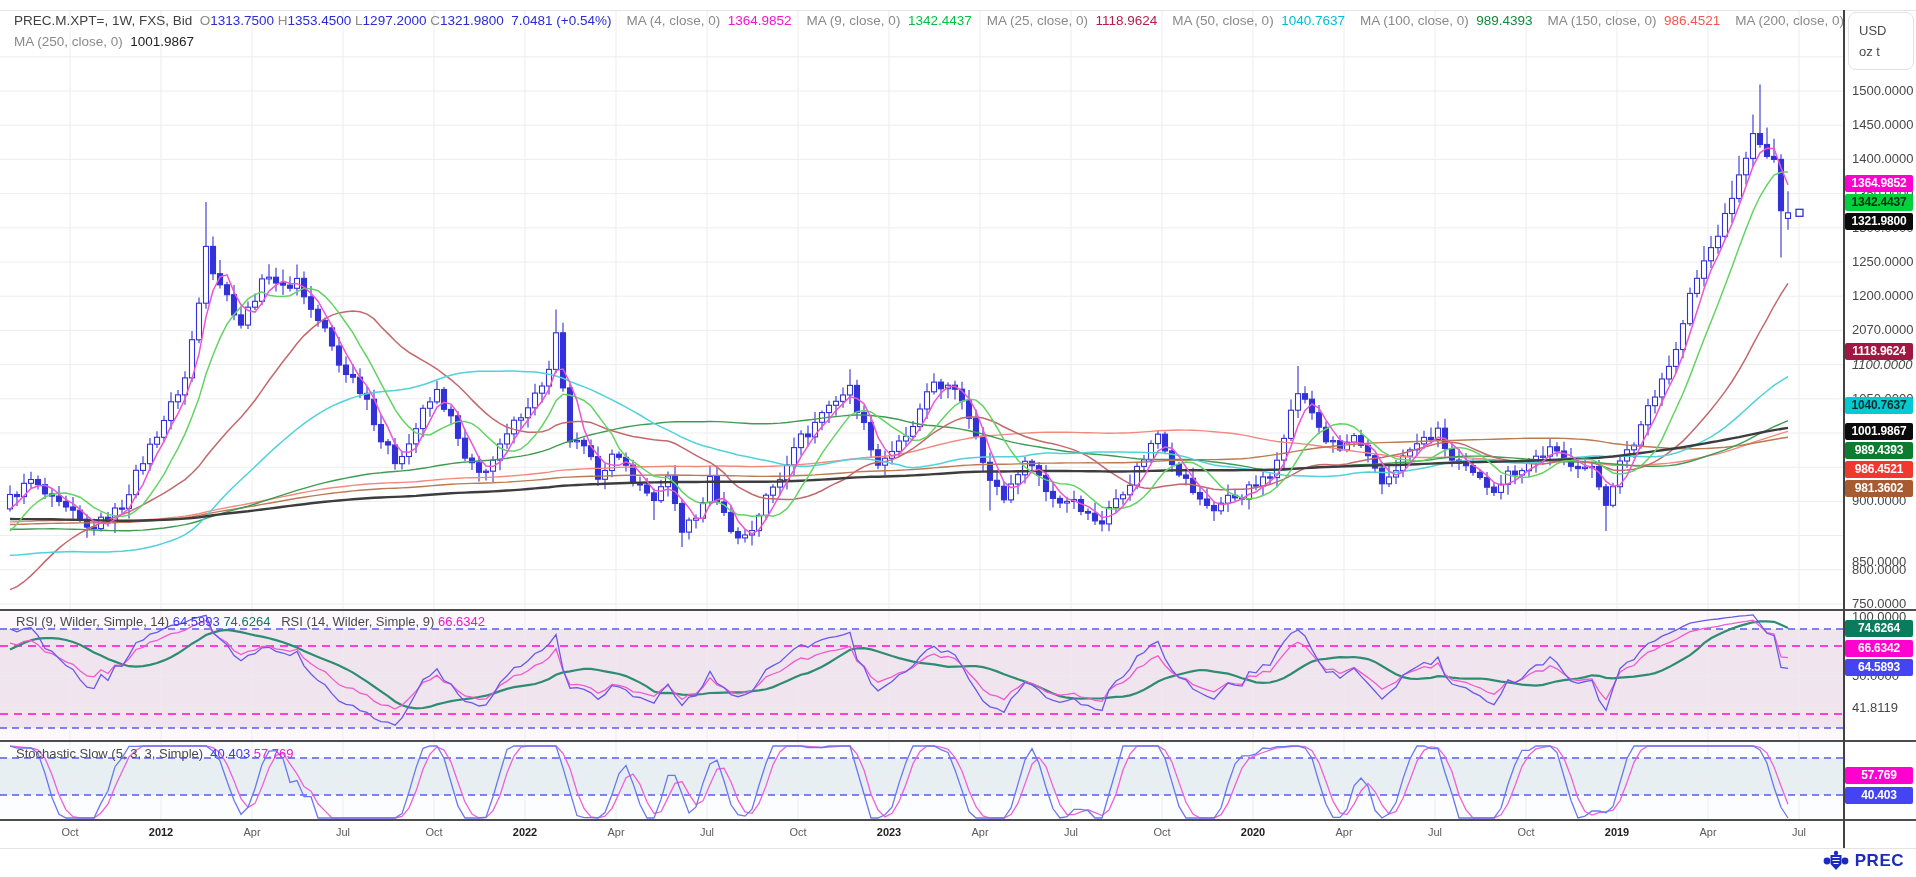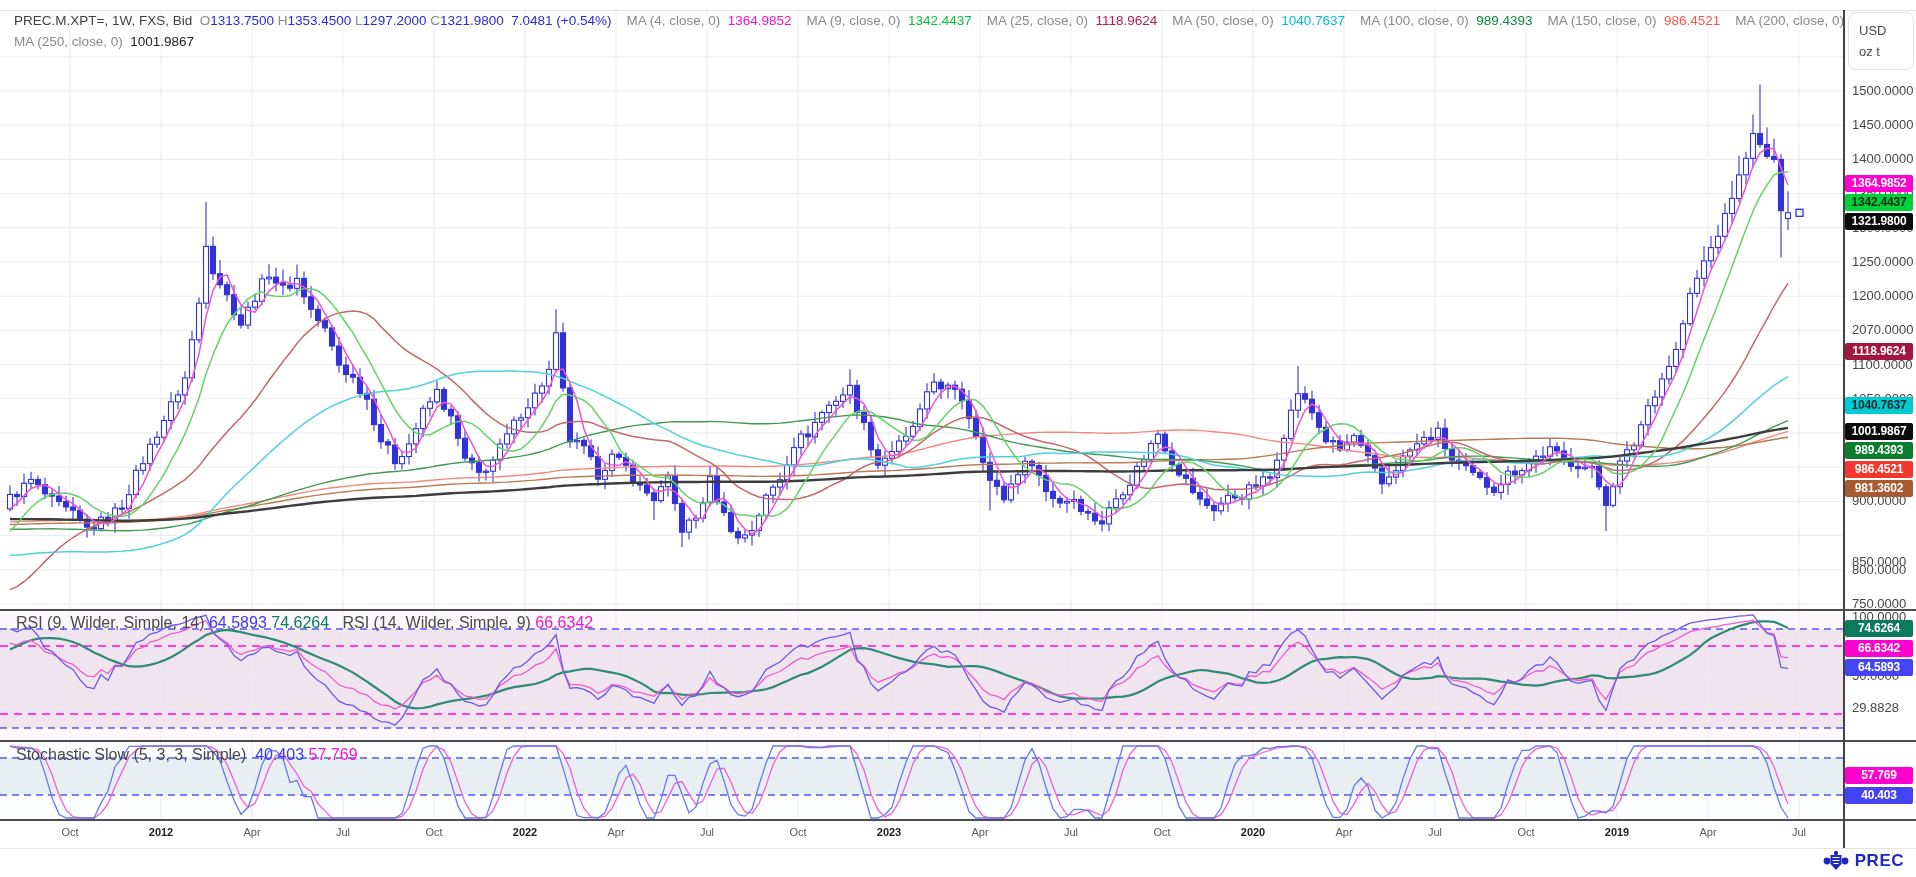--- a/index.html
+++ b/index.html
@@ -4,21 +4,21 @@
 <style>
   html,body{margin:0;padding:0;background:#fff;}
   .app{position:relative;width:1916px;height:877px;background:#ffffff;overflow:hidden;
        font-family:"Liberation Sans",sans-serif;}
   #chart-svg{position:absolute;left:0;top:0;z-index:1;}
   .gutter{position:absolute;left:1845px;top:0;width:71px;height:849px;background:#fff;z-index:2;}
   .sep-h{position:absolute;left:0;width:1916px;height:2px;background:#4d4d4d;z-index:3;}
   .faint-h{position:absolute;left:0;width:1916px;height:1px;background:#e4e4e4;z-index:3;}
   .axis-v{position:absolute;left:1843px;top:10px;width:2px;height:838px;background:#424242;z-index:3;}
   .hdr-line{position:absolute;left:14px;white-space:pre;font-size:13.5px;line-height:18px;z-index:6;}
-  .pane-label{position:absolute;left:16px;white-space:pre;font-size:16px;z-index:6;}
+  .pane-label{position:absolute;left:16px;white-space:pre;font-size:13px;z-index:6;}
   .tick{position:absolute;left:1852px;font-size:13px;color:#474747;z-index:4;white-space:nowrap;}
   .badge{position:absolute;left:1845px;width:68px;height:17px;line-height:17px;font-size:12px;
          font-weight:700;text-align:center;border-radius:2px;z-index:5;letter-spacing:-0.2px;}
   .dlabel{position:absolute;top:826px;transform:translateX(-50%);font-size:11px;color:#5a5a5a;z-index:3;white-space:nowrap;}
   .dlabel.year{color:#1f1f1f;font-weight:700;}
   .unit-box{position:absolute;left:1848px;top:12px;width:44px;padding:7px 10px;border:1px solid #e2e2e2;
             border-radius:8px;background:#fff;z-index:6;font-size:13px;color:#4a4a4a;line-height:21px;}
   .logo{position:absolute;right:12px;top:850px;display:flex;align-items:center;gap:6px;z-index:6;}
   .logo-text{font-size:17px;font-weight:800;color:#1c2bbe;letter-spacing:0.5px;}
 </style>
@@ -634,33 +634,33 @@
 
   <div id="price-ticks">
       <div class="tick" style="top: 83px;">1500.0000</div>
       <div class="tick" style="top: 117.2px;">1450.0000</div>
       <div class="tick" style="top: 151.4px;">1400.0000</div>
       <div class="tick" style="top: 185.6px;">1350.0000</div>
       <div class="tick" style="top: 219.8px;">1300.0000</div>
       <div class="tick" style="top: 254px;">1250.0000</div>
       <div class="tick" style="top: 288.2px;">1200.0000</div>
       <div class="tick" style="top: 322.4px;">2070.0000</div>
-      <div class="tick" style="top: 356.6px;">1100.0000</div>
+      <div class="tick" style="top: 356.6px; font-style: italic;">1100.0000</div>
       <div class="tick" style="top: 390.8px;">1050.0000</div>
       <div class="tick" style="top: 425px;">1000.0000</div>
       <div class="tick" style="top: 459.2px;">950.0000</div>
       <div class="tick" style="top: 493.4px;">900.0000</div>
       <div class="tick" style="top: 527.6px; margin-top: 26px;">850.0000</div>
       <div class="tick" style="top: 561.8px;">800.0000</div>
       <div class="tick" style="top: 596px;">750.0000</div>
     </div>
   <div id="rsi-ticks">
       <div class="tick" style="top: 609px;">100.0000</div>
       <div class="tick" style="top: 668px;">50.0000</div>
-      <div class="tick" style="top: 700px;">29.8828</div>
+      <div class="tick" style="top: 700px;">41.8119</div>
     </div>
   <div id="badges">
       <div class="badge" style="top: 174.85px; background: rgb(255, 0, 207); color: rgb(255, 255, 255);">1364.9852</div>
       <div class="badge" style="top: 193.85px; background: rgb(0, 208, 60); color: rgb(12, 42, 18);">1342.4437</div>
       <div class="badge" style="top: 212.85px; background: rgb(10, 10, 10); color: rgb(255, 255, 255);">1321.9800</div>
       <div class="badge" style="top: 343.13px; background: rgb(161, 23, 66); color: rgb(255, 255, 255);">1118.9624</div>
       <div class="badge" style="top: 396.618px; background: rgb(0, 203, 211); color: rgb(12, 42, 42);">1040.7637</div>
       <div class="badge" style="top: 423.141px; background: rgb(10, 10, 10); color: rgb(255, 255, 255);">1001.9867</div>
       <div class="badge" style="top: 442.141px; background: rgb(12, 124, 47); color: rgb(255, 255, 255);">989.4393</div>
       <div class="badge" style="top: 461.141px; background: rgb(242, 56, 46); color: rgb(255, 255, 255);">986.4521</div>

